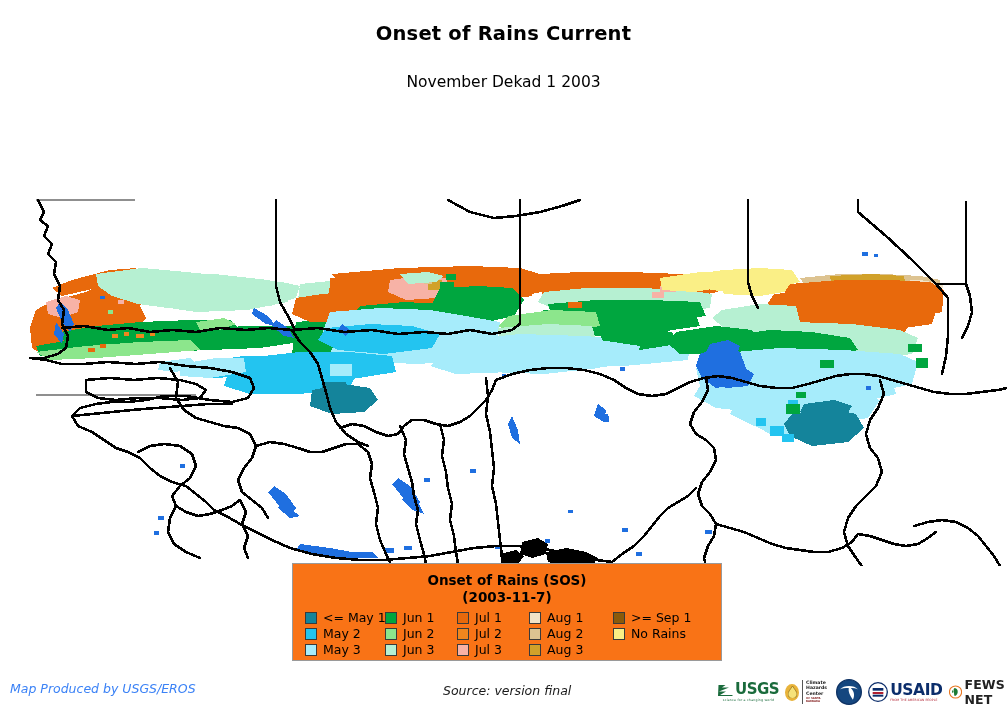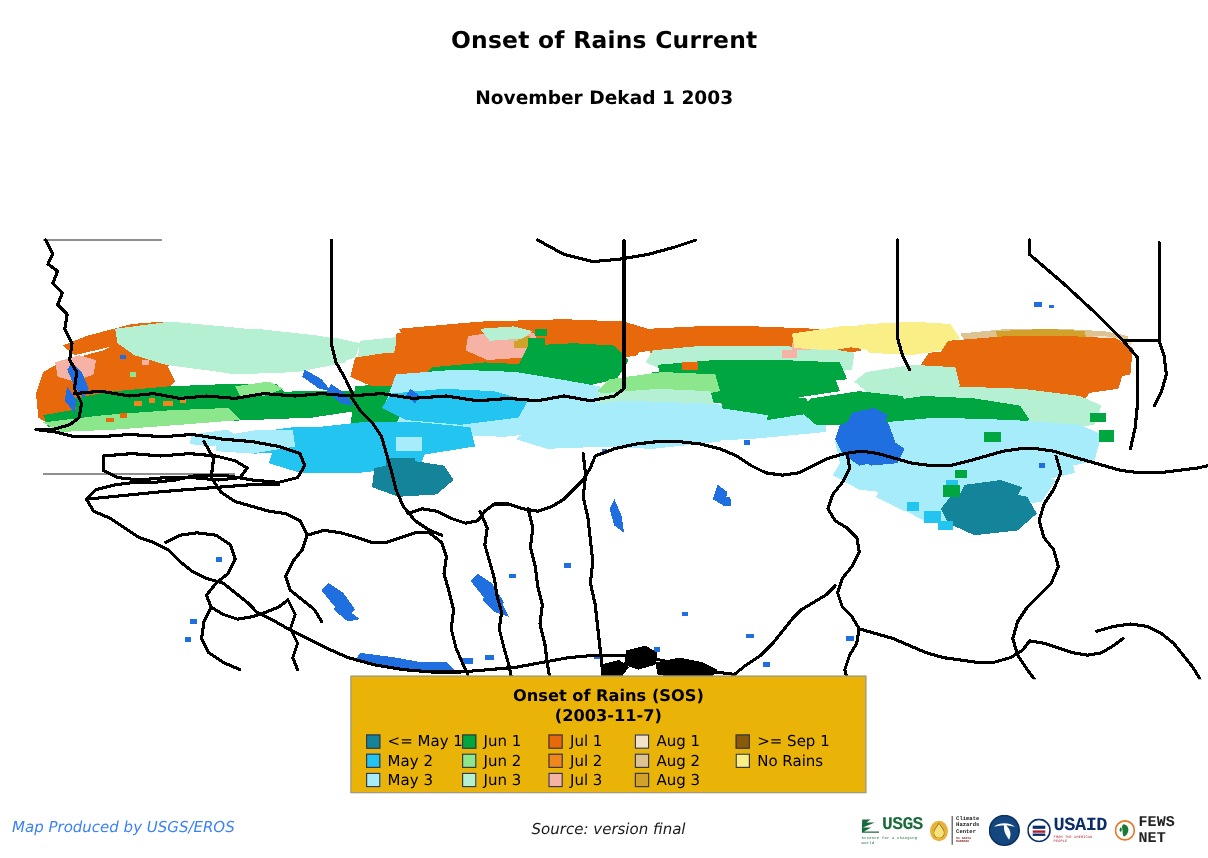--- a/index.html
+++ b/index.html
@@ -9,30 +9,30 @@
     color:#111111;overflow:hidden;position:relative;
   }
   #page{position:relative;width:1007px;height:715px;}
 
   .title{
     position:absolute;left:0;top:22px;width:1007px;text-align:center;
     font-size:19.5px;font-weight:bold;letter-spacing:.2px;color:#000;
   }
   .subtitle{
     position:absolute;left:0;top:73px;width:1007px;text-align:center;
-    font-size:15.5px;font-weight:bold;color:#000;
+    font-size:15.5px;font-weight:normal;color:#000;
   }
 
   .map-wrap{position:absolute;left:0;top:96px;width:1007px;height:470px;}
   .map-wrap svg{display:block;width:1007px;height:470px;}
 
   
   .legend{
     position:absolute;left:292px;top:563px;width:430px;height:98px;
-    background:#eab308;border:1px solid #9a9a9a;box-sizing:border-box;
+    background:#f97316;border:1px solid #9a9a9a;box-sizing:border-box;
   }
   .legend-title{
     text-align:center;font-size:13.5px;font-weight:bold;margin-top:8px;line-height:17px;color:#000;
   }
   .legend-date{
     text-align:center;font-size:13.5px;font-weight:bold;line-height:17px;color:#000;
   }
   .legend-cols{
     display:flex;justify-content:flex-start;padding:4px 0 0 12px;gap:0px;
   }
@@ -49,21 +49,21 @@
   .footer-left{
     position:absolute;left:10px;top:681px;font-size:12.5px;color:#3b82f6;font-style:italic;
   }
   .footer-center{
     position:absolute;left:443px;top:683px;font-size:12.5px;color:#1a1a1a;font-style:italic;
   }
   .logos{
     position:absolute;left:718px;top:674px;width:282px;height:36px;
     display:flex;align-items:center;gap:6px;
   }
-  .logo{display:flex;align-items:center;height:32px;font-family:Liberation Mono, monospace;}
+  .logo{display:flex;align-items:center;height:32px;}
   .usgs-logo{display:flex;flex-direction:column;justify-content:center;}
   .usgs-row{display:flex;align-items:center;}
   .usgs-mark{
     width:15px;height:14px;margin-right:2px;
   }
   .usgs-word{font-size:15px;font-weight:bold;color:#1a6b3c;letter-spacing:-.5px;line-height:15px;}
   .usgs-tag{font-size:3.2px;color:#1a6b3c;letter-spacing:.2px;line-height:4px;margin-top:1px;}
   .chc-logo{display:flex;align-items:center;}
   .chc-drop{width:17px;height:17px;border-radius:50%;background:#e8b33a;display:flex;align-items:center;justify-content:center;margin-right:3px;}
   .chc-text{display:flex;flex-direction:column;border-left:1px solid #555;padding-left:3px;}

